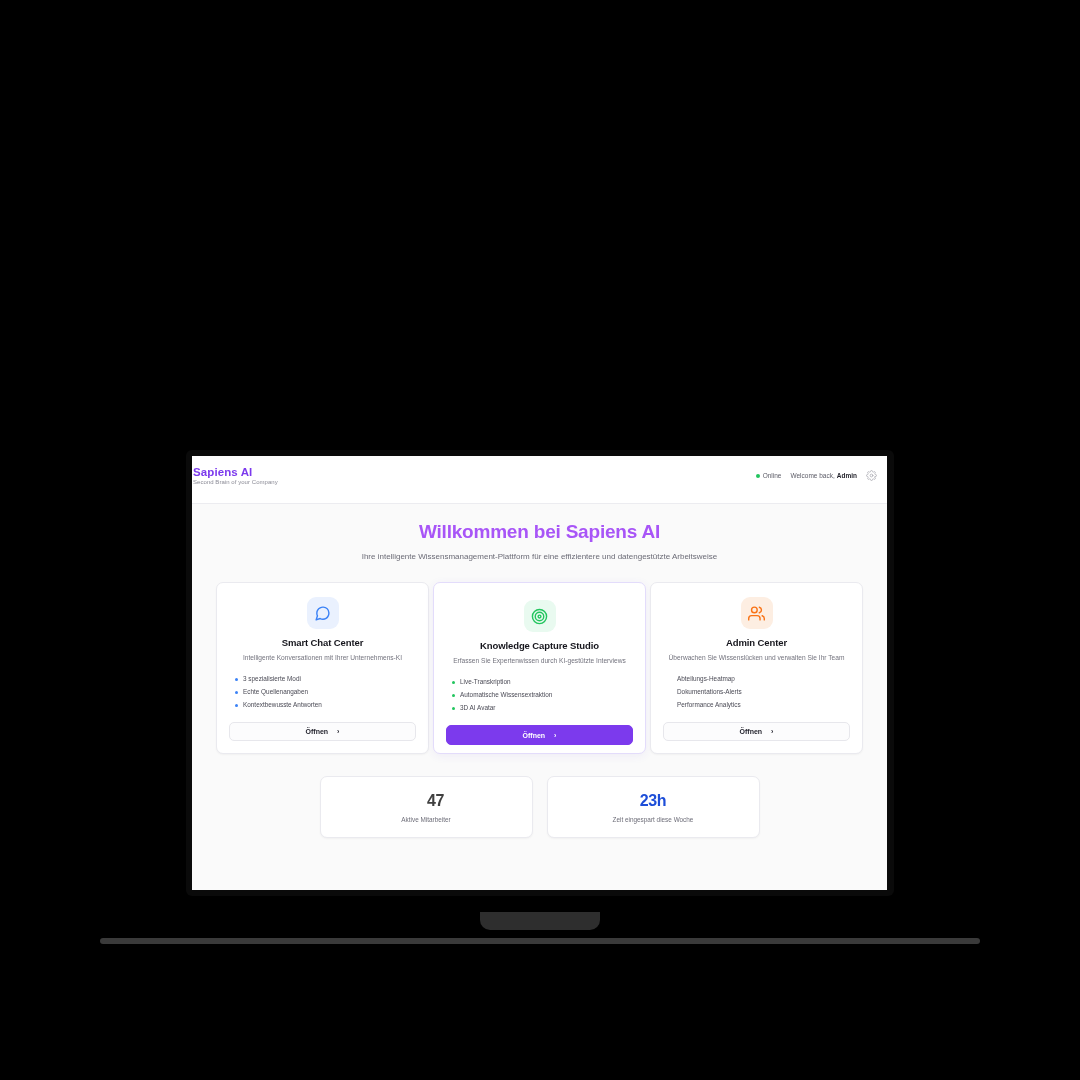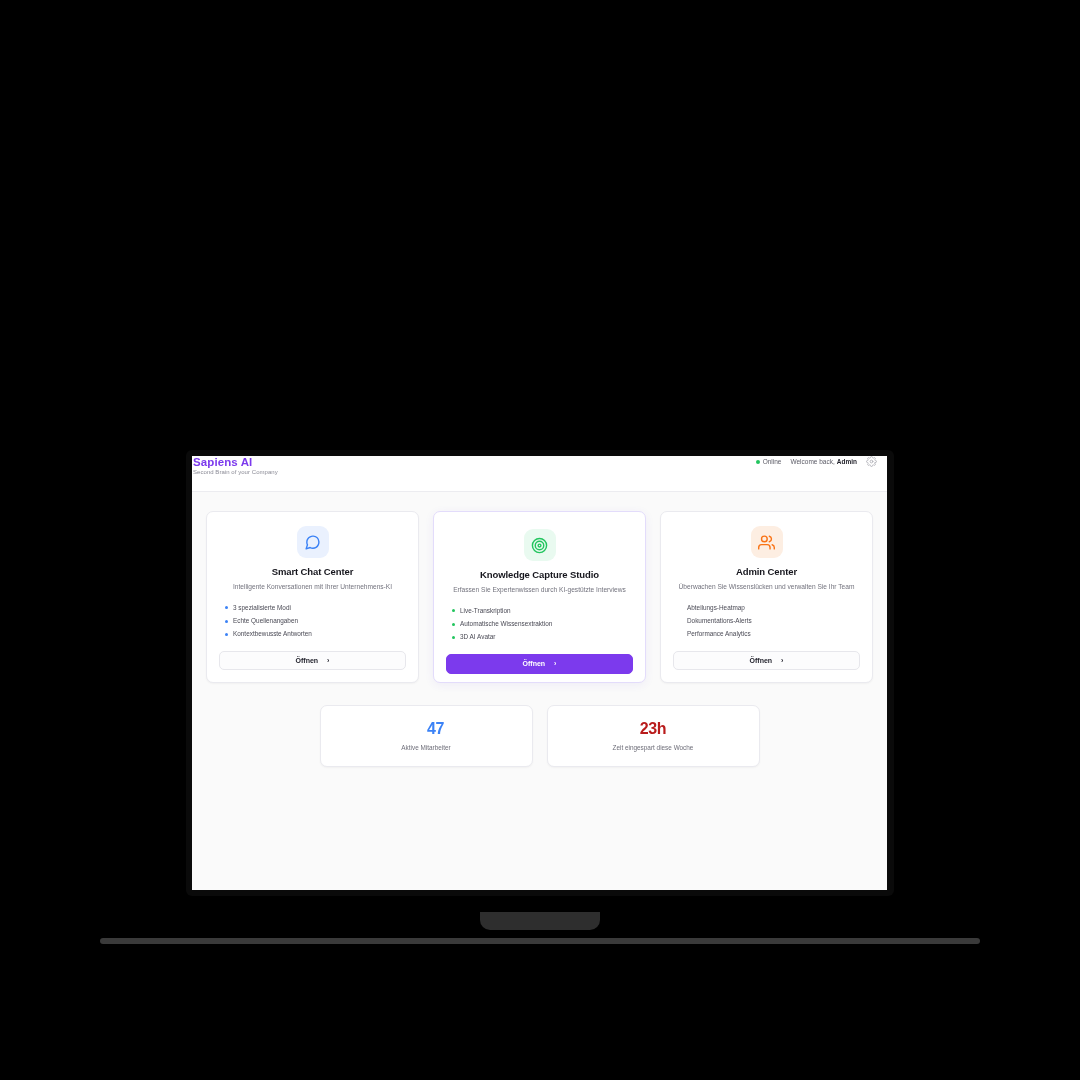--- a/index.html
+++ b/index.html
@@ -59,26 +59,26 @@
     width: 695px;
     height: 434px;
     background: #fafafa;
     overflow: hidden;
     display: flex;
     flex-direction: column;
   }
 
   
   .topbar {
-    height: 36px;
+    height: 48px;
     min-height: 36px;
     background: #ffffff;
     border-bottom: 1px solid #ececf0;
     display: flex;
-    align-items: flex-start;
+    align-items: center;
     justify-content: space-between;
     padding: 0 10px 8px 0;
   }
 
   .brand {
     padding-left: 1px;
     line-height: 1.05;
   }
   .brand-name {
     font-size: 11.5px;
@@ -147,21 +147,21 @@
     max-width: 360px;
     margin-left: auto;
     margin-right: auto;
   }
 
   
   .cards {
     display: flex;
     align-items: center;
     justify-content: center;
-    gap: 14px;
+    gap: 4px;
     padding: 19px 12px 0 12px;
   }
 
   .card {
     width: 213px;
     background: #ffffff;
     border: 1px solid #eaeaef;
     border-radius: 7px;
     padding: 14px 12px 12px 12px;
     display: flex;
@@ -273,23 +273,23 @@
     flex-direction: column;
     align-items: center;
     justify-content: center;
     box-shadow: 0 1px 2px rgba(18,18,30,0.04);
   }
   .stat-value {
     font-size: 16px;
     font-weight: 700;
     letter-spacing: -0.3px;
   }
-  .stat-blue   { color: #3b82f6; margin-left: 19px; }
+  .stat-blue   { color: #404040; margin-left: 19px; }
   .stat-green  { color: #16a34a; }
-  .stat-orange { color: #b91c1c; }
+  .stat-orange { color: #1d4ed8; }
   .stat-label {
     margin-top: 6px;
     font-size: 6.4px;
     color: #6e6e79;
   }
 </style>
 </head>
 <body>
 
 <div id="root">
@@ -320,20 +320,24 @@
 
         <span>
           <svg class="gear-icon" viewBox="0 0 24 24" fill="none" stroke="#6b6b78" stroke-width="1.8" stroke-linecap="round" stroke-linejoin="round">
             <circle cx="12" cy="12" r="3"></circle>
             <path d="M19.4 15a1.65 1.65 0 0 0 .33 1.82l.06.06a2 2 0 1 1-2.83 2.83l-.06-.06a1.65 1.65 0 0 0-1.82-.33 1.65 1.65 0 0 0-1 1.51V21a2 2 0 1 1-4 0v-.09A1.65 1.65 0 0 0 9 19.4a1.65 1.65 0 0 0-1.82.33l-.06.06a2 2 0 1 1-2.83-2.83l.06-.06a1.65 1.65 0 0 0 .33-1.82 1.65 1.65 0 0 0-1.51-1H3a2 2 0 1 1 0-4h.09A1.65 1.65 0 0 0 4.6 9a1.65 1.65 0 0 0-.33-1.82l-.06-.06a2 2 0 1 1 2.83-2.83l.06.06A1.65 1.65 0 0 0 9 4.6a1.65 1.65 0 0 0 1-1.51V3a2 2 0 1 1 4 0v.09a1.65 1.65 0 0 0 1 1.51 1.65 1.65 0 0 0 1.82-.33l.06-.06a2 2 0 1 1 2.83 2.83l-.06.06a1.65 1.65 0 0 0-.33 1.82V9a1.65 1.65 0 0 0 1.51 1H21a2 2 0 1 1 0 4h-.09a1.65 1.65 0 0 0-1.51 1z"></path>
           </svg>
         </span>
       </div>
     </div>
 
+    <div class="hero">
+      <div class="hero-title">Willkommen bei Sapiens AI</div>
+      <div class="hero-sub">Ihre intelligente Wissensmanagement-Plattform für eine effizientere und datengestützte Arbeitsweise</div>
+    </div>
 
     <div class="cards">
 
       <div class="card">
         <div class="card-icon icon-blue">
           <svg width="17" height="17" viewBox="0 0 24 24" fill="none" stroke="#3b82f6" stroke-width="2" stroke-linecap="round" stroke-linejoin="round">
             <path d="M21 11.5a8.38 8.38 0 0 1-.9 3.8 8.5 8.5 0 0 1-7.6 4.7 8.38 8.38 0 0 1-3.8-.9L3 21l1.9-5.7a8.38 8.38 0 0 1-.9-3.8 8.5 8.5 0 0 1 4.7-7.6 8.38 8.38 0 0 1 3.8-.9h.5a8.48 8.48 0 0 1 8 8v.5z"></path>
           </svg>
         </div>
         <div class="card-title">Smart Chat Center</div>

